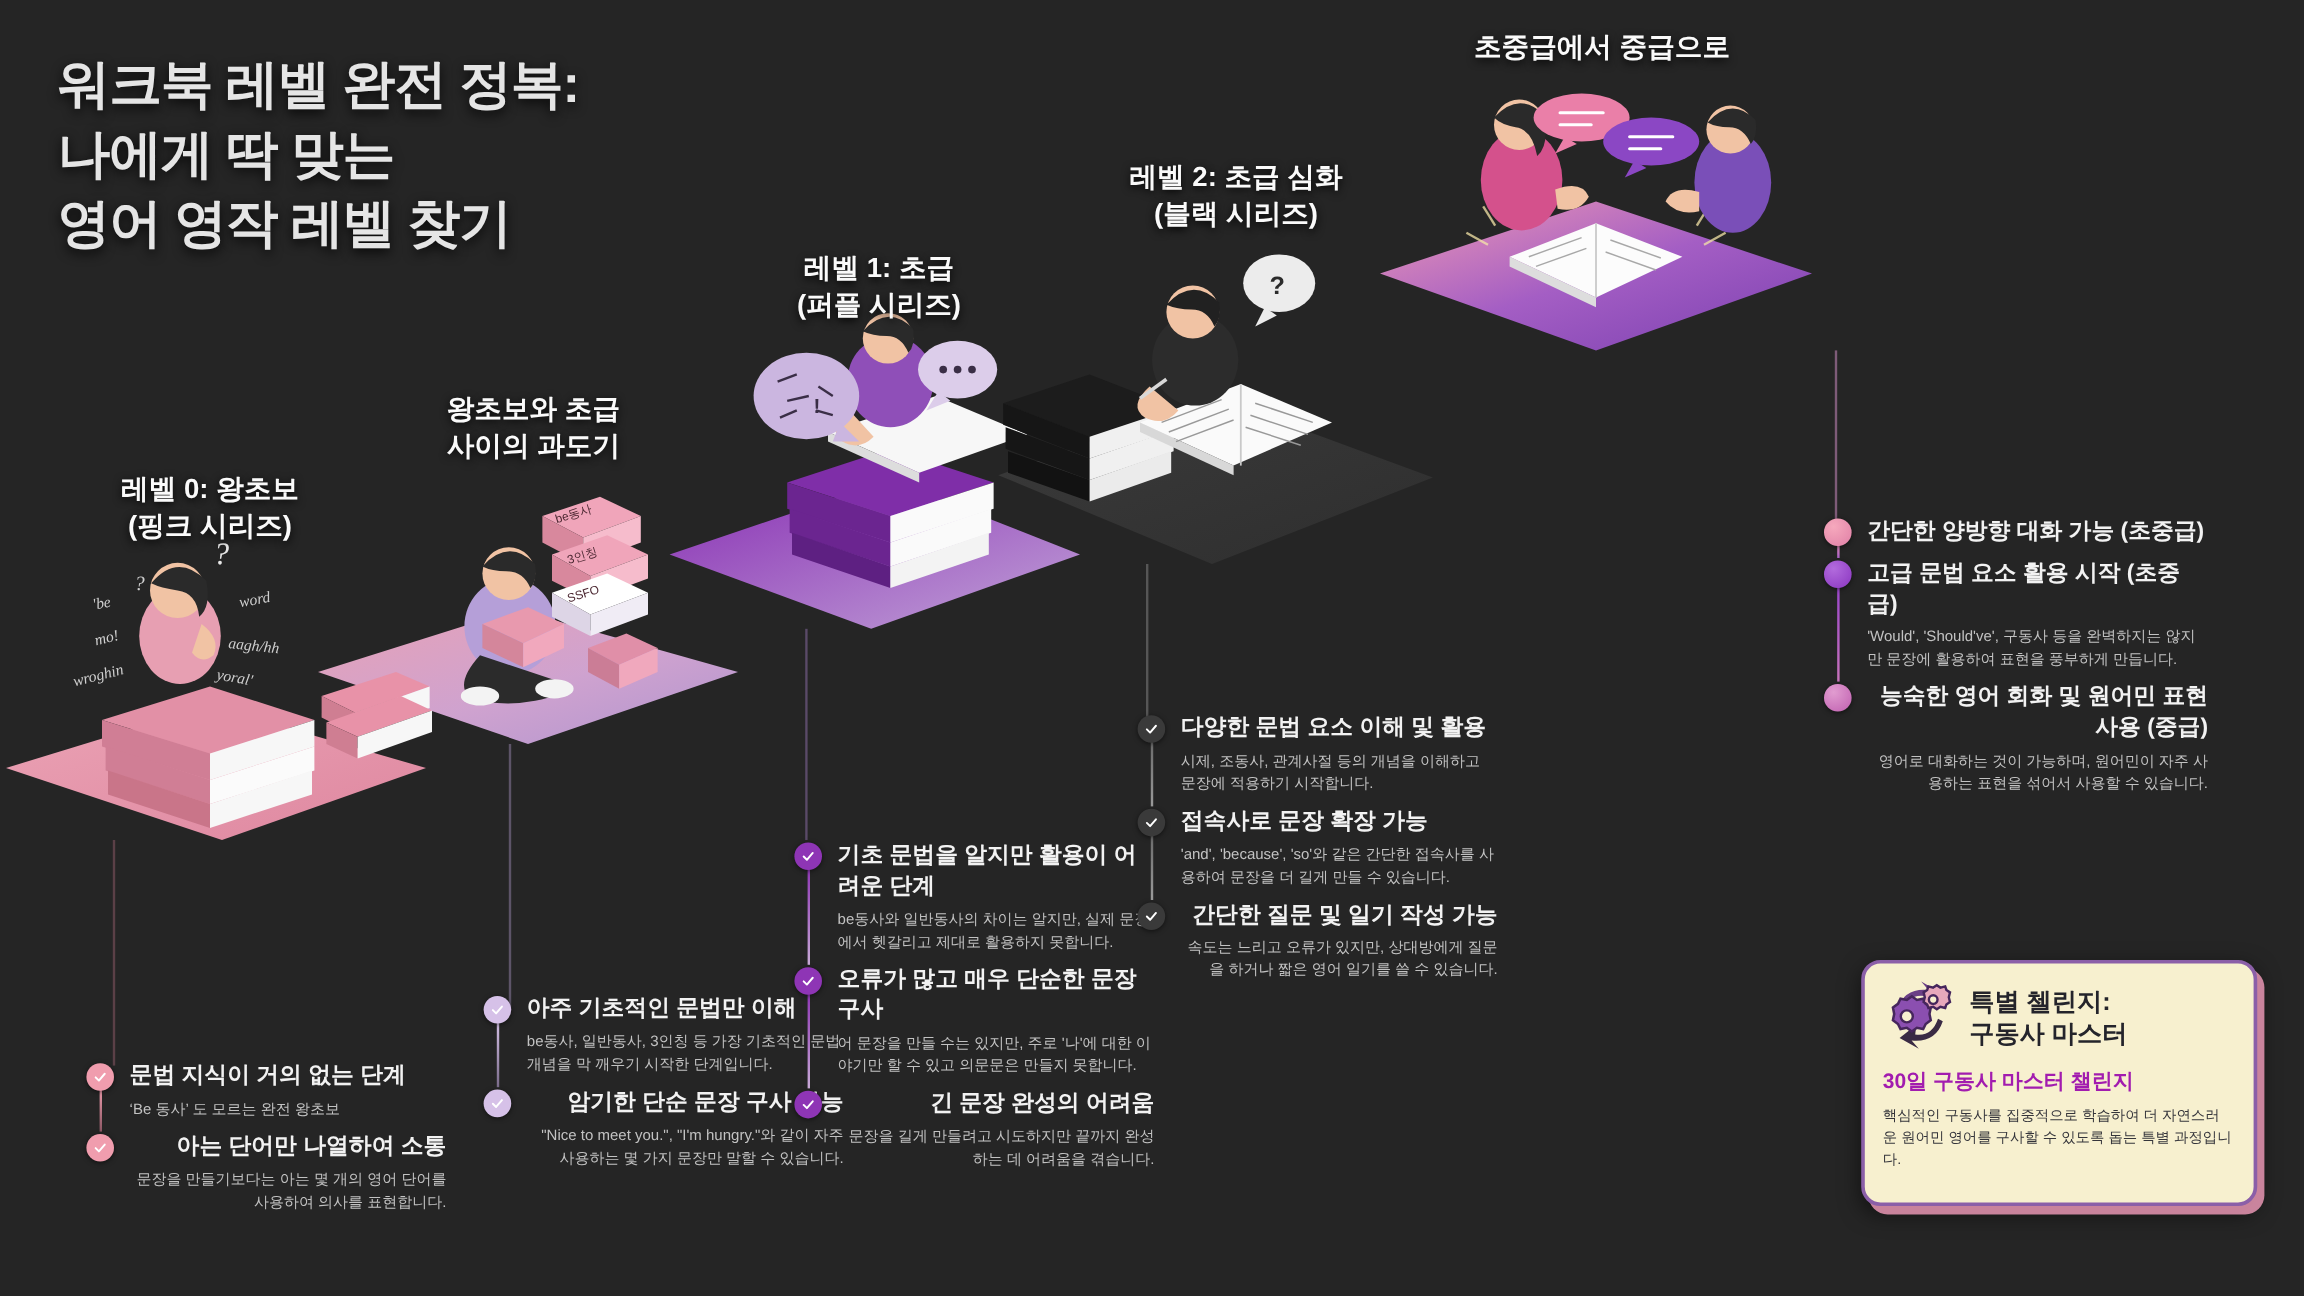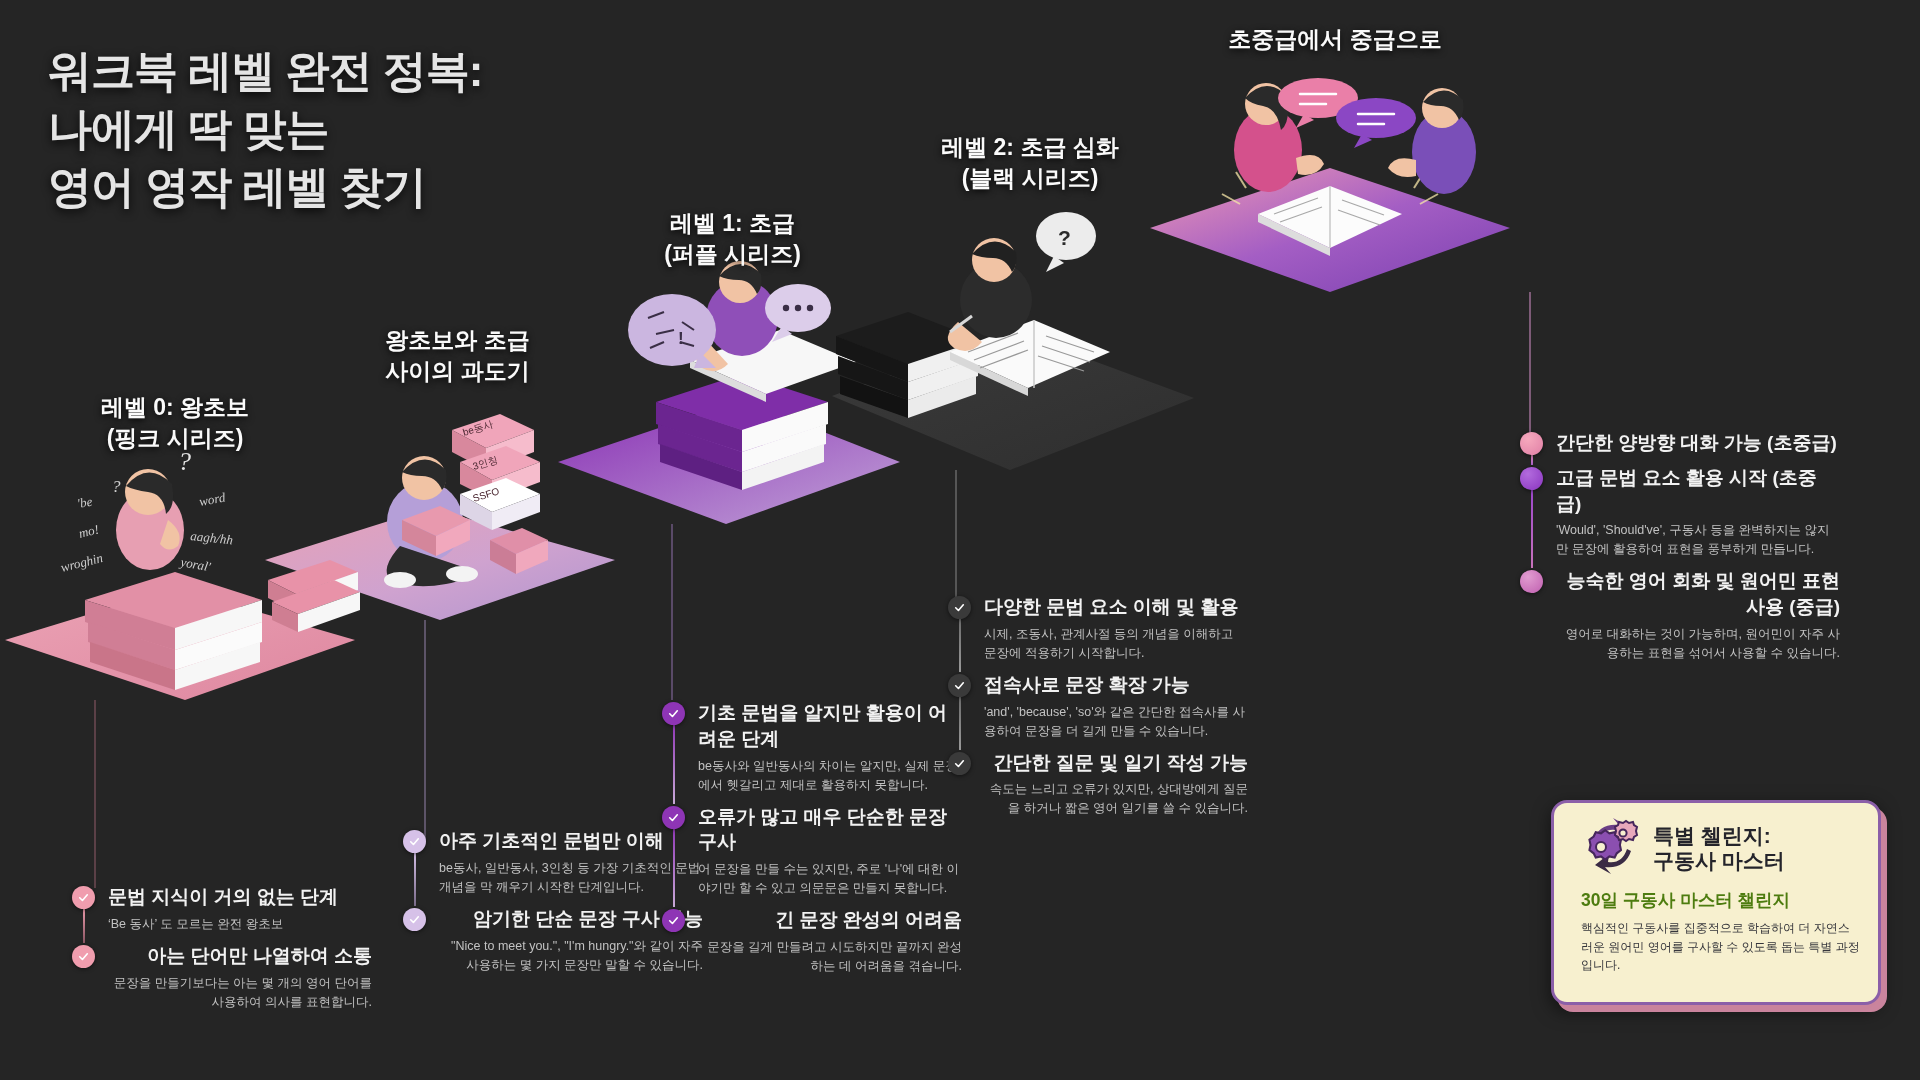--- a/index.html
+++ b/index.html
@@ -78,28 +78,28 @@
   .grad .tl-dot.d2 { background:radial-gradient(circle at 35% 30%,#e19cd0,#c05fb0); }
   .grad .tl-line.l0 { background:linear-gradient(#e98fae,#a95fc8); }
   .grad .tl-line.l1 { background:linear-gradient(#9a45cc,#c873bb); }
   .ill { position:absolute; }
 
   
   .chal {
     position:absolute; left:1551px; top:800px; width:330px; height:205px;
     background:#f7f0cf; border:3px solid #8b5fa8; border-radius:16px;
     box-shadow:6px 7px 0 rgba(233,150,180,.85), 0 6px 18px rgba(0,0,0,.55);
-    padding:14px 17px 12px 27px; color:#2b2b2b;
+    padding:14px 17px 12px 15px; color:#2b2b2b;
   }
   .chal-top { display:flex; align-items:center; gap:10px; margin-bottom:9px; }
   .chal-title {
     font-size:21px; font-weight:bold; line-height:1.2; color:#24242b;
   }
   .chal-title .cl { display:block; white-space:nowrap; }
-  .chal-sub { font-size:17.5px; font-weight:bold; color:#4d7c0f; margin-bottom:7px; }
+  .chal-sub { font-size:17.5px; font-weight:bold; color:#a21caf; margin-bottom:7px; }
   .chal-body { font-size:12px; line-height:1.55; color:#35353b; }
 </style>
 </head>
 <body style="background: rgb(37, 37, 37);">
 
 <div class="stage">
 
   <div class="main-title">
     <span class="tline">워크북 레벨 완전 정복:</span>
     <span class="tline">나에게 딱 맞는</span>
@@ -330,21 +330,21 @@
       </g>
       <path d="M1530 292 L1530 438" stroke="#7e5b78" stroke-width="2" fill="none"></path>
     </g>
   </svg>
 
   <div class="col-head" style="left:45px; top:392px; width:260px;text-align:center;">
     <span class="hline">레벨 0: 왕초보</span>
     <span class="hline">(핑크 시리즈)</span>
   </div>
 
-  <div class="col-head" style="left:320px; top:325px; width:275px;">
+  <div class="col-head" style="left:307px; top:325px; width:275px;">
     <span class="hline">왕초보와 초급</span>
     <span class="hline">사이의 과도기</span>
   </div>
 
   <div class="col-head" style="left:600px; top:208px; width:265px;">
     <span class="hline">레벨 1: 초급</span>
     <span class="hline">(퍼플 시리즈)</span>
   </div>
 
   <div class="col-head" style="left:890px; top:132px; width:280px;">

